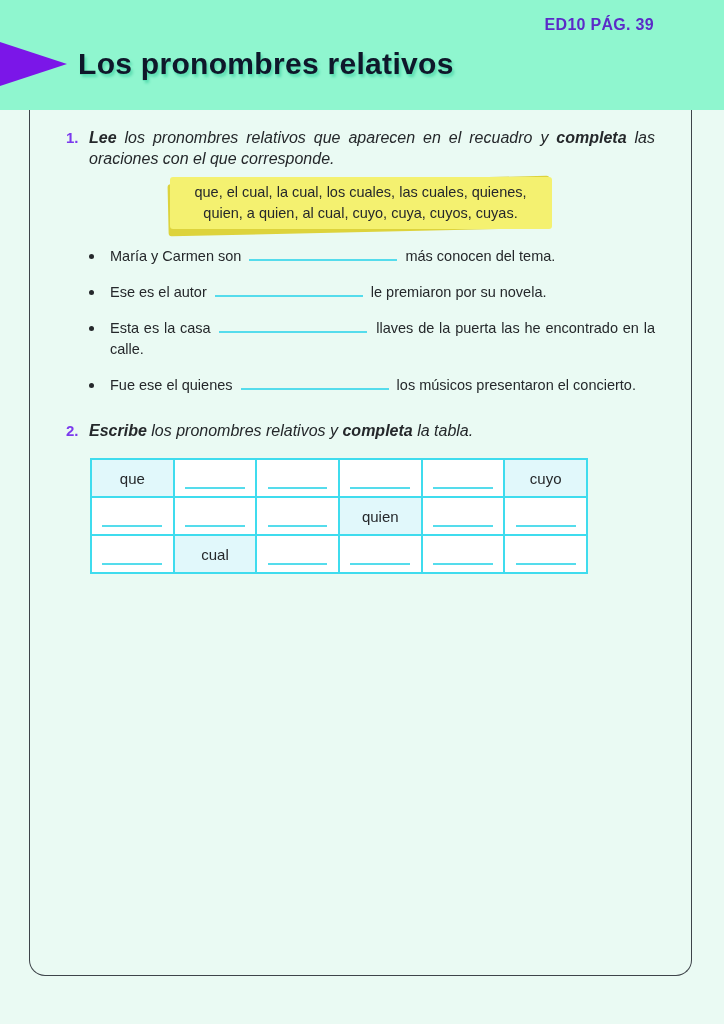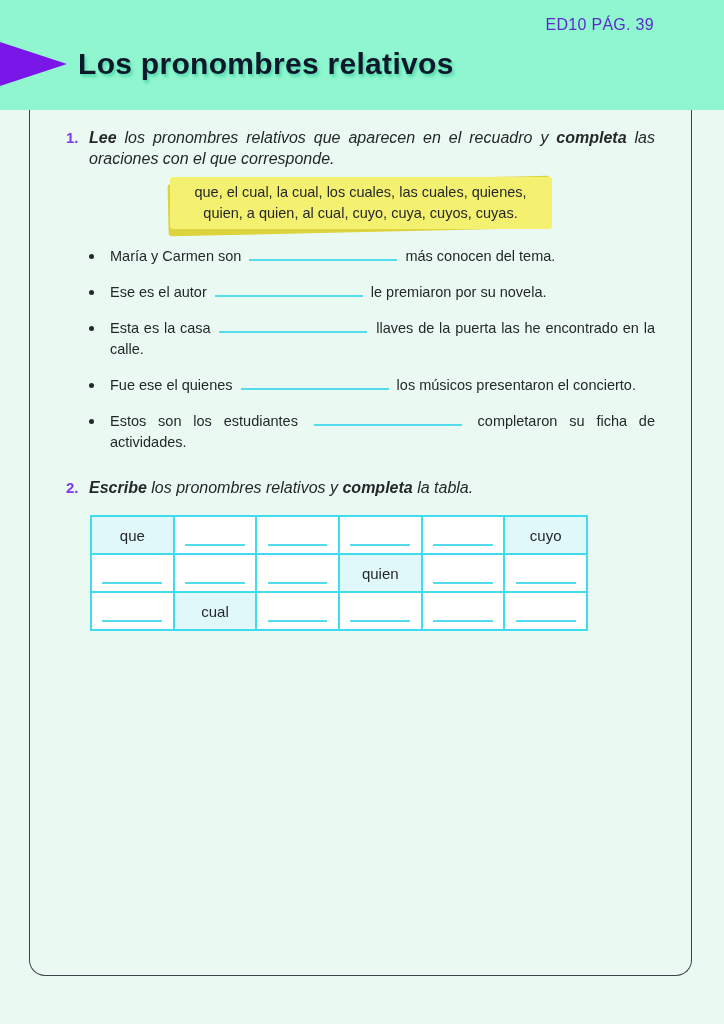--- a/index.html
+++ b/index.html
@@ -26,21 +26,21 @@
     position:relative;
     overflow:hidden;
   }
   
   .header{
     position:absolute;top:0;left:0;width:724px;height:110px;
     background:var(--header-bg);
   }
   .page-ref{
     position:absolute;top:16px;right:70px;
-    font-size:16px;font-weight:400;letter-spacing:.3px;
+    font-size:16px;font-weight:700;letter-spacing:.3px;
     color:var(--page-ref-purple);
     margin-left:20px;
   }
   .arrow{
     position:absolute;left:0;top:42px;width:67px;height:44px;
     background:var(--accent-purple);
     clip-path:polygon(0 0,100% 50%,0 100%);
   }
   .title{
     position:absolute;left:78px;top:47px;
@@ -140,24 +140,20 @@
           <div class="sentence-body"><span>Ese es el autor </span><span class="blank"></span><span> le premiaron por su novela.</span></div>
         </div>
         <div class="sentence">
           <span class="dot"></span>
           <div class="sentence-body"><span>Esta es la casa </span><span class="blank"></span><span> llaves de la puerta las he encontrado en la calle.</span></div>
         </div>
         <div class="sentence">
           <span class="dot"></span>
           <div class="sentence-body"><span>Fue ese el quienes </span><span class="blank"></span><span> los músicos presentaron el concierto.</span></div>
         </div>
-        <div class="sentence">
-          <span class="dot"></span>
-          <div class="sentence-body"><span>Estos son los estudiantes </span><span class="blank"></span><span> completaron su ficha de actividades.</span></div>
-        </div>
       </div>
   </section>
 
   <section class="ex2">
     <div class="ex-head">
       <span class="ex-num">2.</span>
       <p class="ex-text"><b>Escribe</b><span> los pronombres relativos y </span><b>completa</b><span> la tabla.</span></p>
     </div>
 
     <table class="pron-table">

